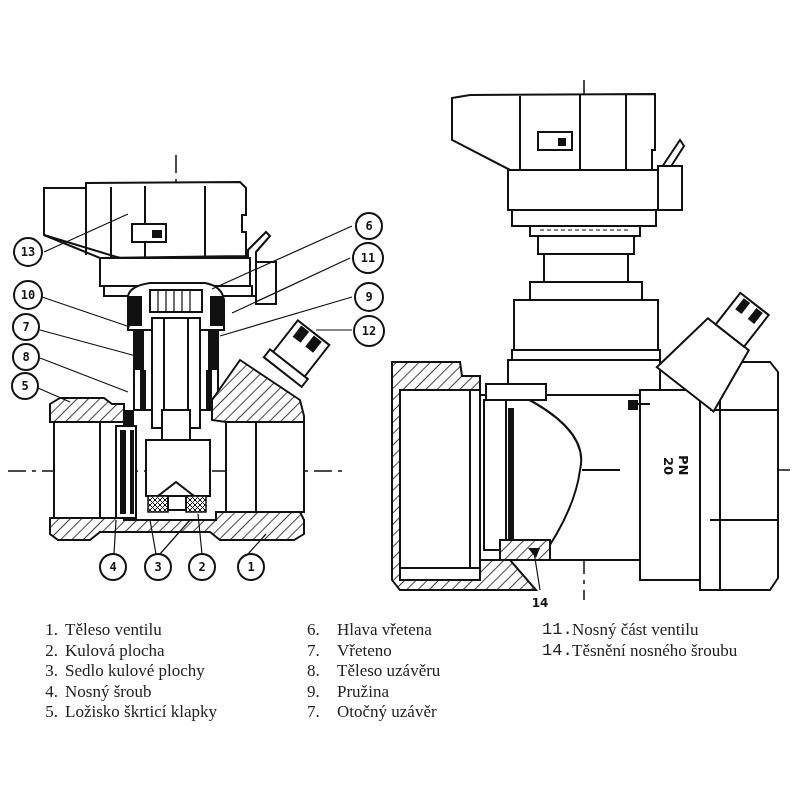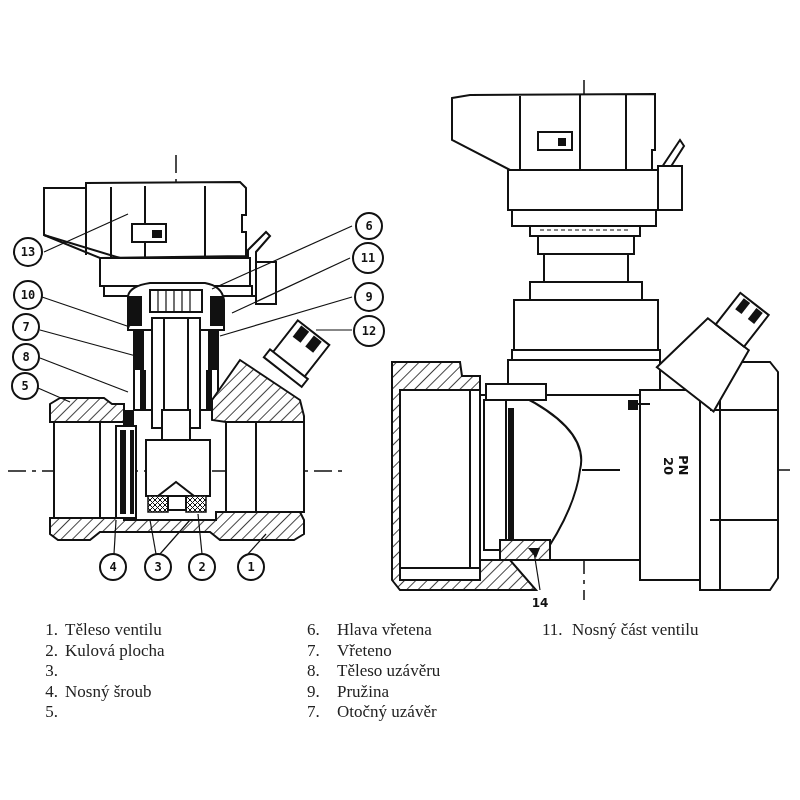--- a/index.html
+++ b/index.html
@@ -12,21 +12,21 @@
   .axis{stroke:#111;stroke-width:1.5;stroke-dasharray:18 6 4 6;fill:none;}
   .hatch{fill:url(#hatch);stroke:#111;stroke-width:2;}
   .callout-text{font-family:"DejaVu Sans Mono",monospace;font-size:12px;font-weight:bold;fill:#111;text-anchor:middle;dominant-baseline:central;}
   .lbl14{font-family:"DejaVu Sans",sans-serif;font-size:12px;font-weight:bold;fill:#111;text-anchor:middle;}
   .pn{font-family:"DejaVu Sans",sans-serif;font-size:13px;font-weight:bold;fill:#111;}
   .legend{position:absolute;top:620px;font-size:17px;line-height:20.5px;}
   .legend .row{display:flex;white-space:nowrap;}
   .legend .num{display:inline-block;}
   #col1{left:38px;} #col1 .num{width:20px;text-align:right;margin-right:7px;}
   #col2{left:307px;} #col2 .num{width:30px;}
-  #col3{left:542px;} #col3 .num{width:30px;}
+  #col3{left:542px;} #col3 .num{width:30px;font-family:Liberation Mono, monospace;}
 </style>
 </head>
 <body>
 
 <svg id="drawing" viewBox="0 0 800 610">
   <defs>
     <pattern id="hatch" width="8" height="8" patternUnits="userSpaceOnUse" patternTransform="rotate(45)">
       <rect width="8" height="8" fill="#fff"></rect>
       <line x1="0" y1="0" x2="0" y2="8" stroke="#111" stroke-width="1.6"></line>
     </pattern>
@@ -247,27 +247,29 @@
   <div class="row">
       <span class="num">1.</span>
       <span>Těleso ventilu</span>
     </div>
   <div class="row">
       <span class="num">2.</span>
       <span>Kulová plocha</span>
     </div>
   <div class="row">
       <span class="num">3.</span>
+      <span>Sedlo kulové plochy</span>
     </div>
   <div class="row">
       <span class="num">4.</span>
       <span>Nosný šroub</span>
     </div>
   <div class="row">
       <span class="num">5.</span>
+      <span>Ložisko škrticí klapky</span>
     </div>
 </div>
 
 <div class="legend" id="col2">
   <div class="row">
       <span class="num">6.</span>
       <span>Hlava vřetena</span>
     </div>
   <div class="row">
       <span class="num">7.</span>
@@ -285,13 +287,17 @@
       <span class="num">7.</span>
       <span>Otočný uzávěr</span>
     </div>
 </div>
 
 <div class="legend" id="col3">
   <div class="row">
       <span class="num">11.</span>
       <span>Nosný část ventilu</span>
     </div>
+  <div class="row">
+      <span class="num">14.</span>
+      <span>Těsnění nosného šroubu</span>
+    </div>
 </div>
 
 </body></html>

